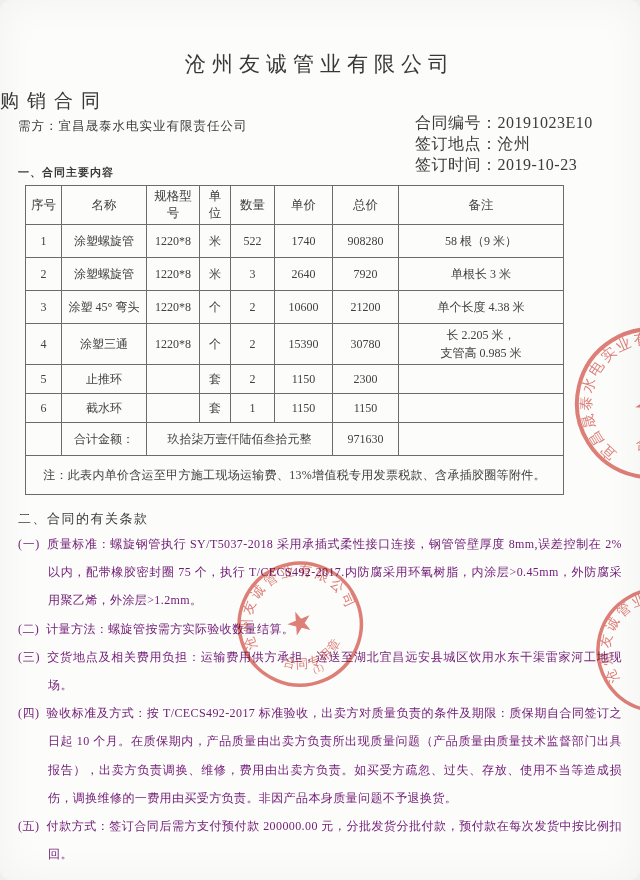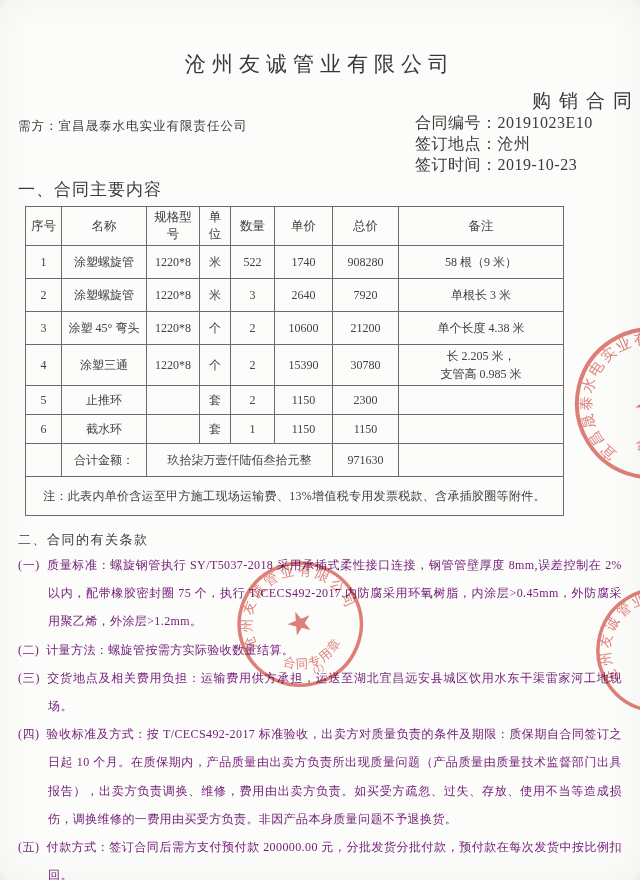--- a/index.html
+++ b/index.html
@@ -15,27 +15,27 @@
     background:#fcfcfb;
     box-shadow:inset 0 0 40px rgba(0,0,0,0.045);
     border-radius:11px;
   }
   .title{
     position:absolute;top:50px;left:0;width:100%;
     text-align:center;font-size:21px;letter-spacing:6px;color:#383838;
   }
   .subtitle{
     position:absolute;top:88px;left:0;width:100%;
-    text-align:right;font-size:19px;letter-spacing:8px;color:#383838;
+    text-align:left;font-size:19px;letter-spacing:8px;color:#383838;
   }
   .meta-left{position:absolute;left:18px;top:118px;font-size:12.5px;}
   .meta-left .line{margin-bottom:19px;letter-spacing:1px;}
   .meta-right{position:absolute;left:415px;top:112px;font-size:16px;line-height:21px;letter-spacing:0.5px;}
   .content{position:absolute;left:18px;top:165px;width:604px;}
-  .sec-heading{font-size:17px;letter-spacing:1px;margin:13px 0 5px 0;}
+  .sec-heading{font-size:11px;letter-spacing:1px;margin:0 0 5px 0;font-weight:bold;}
   table.items{
     border-collapse:collapse;margin-left:7px;width:538px;
     font-size:12px;table-layout:fixed;
   }
   table.items td,table.items th{
     border:1px solid #6b6b6b;
     text-align:center;vertical-align:middle;
     font-weight:normal;padding:2px 3px;
     color:#414141;
   }

